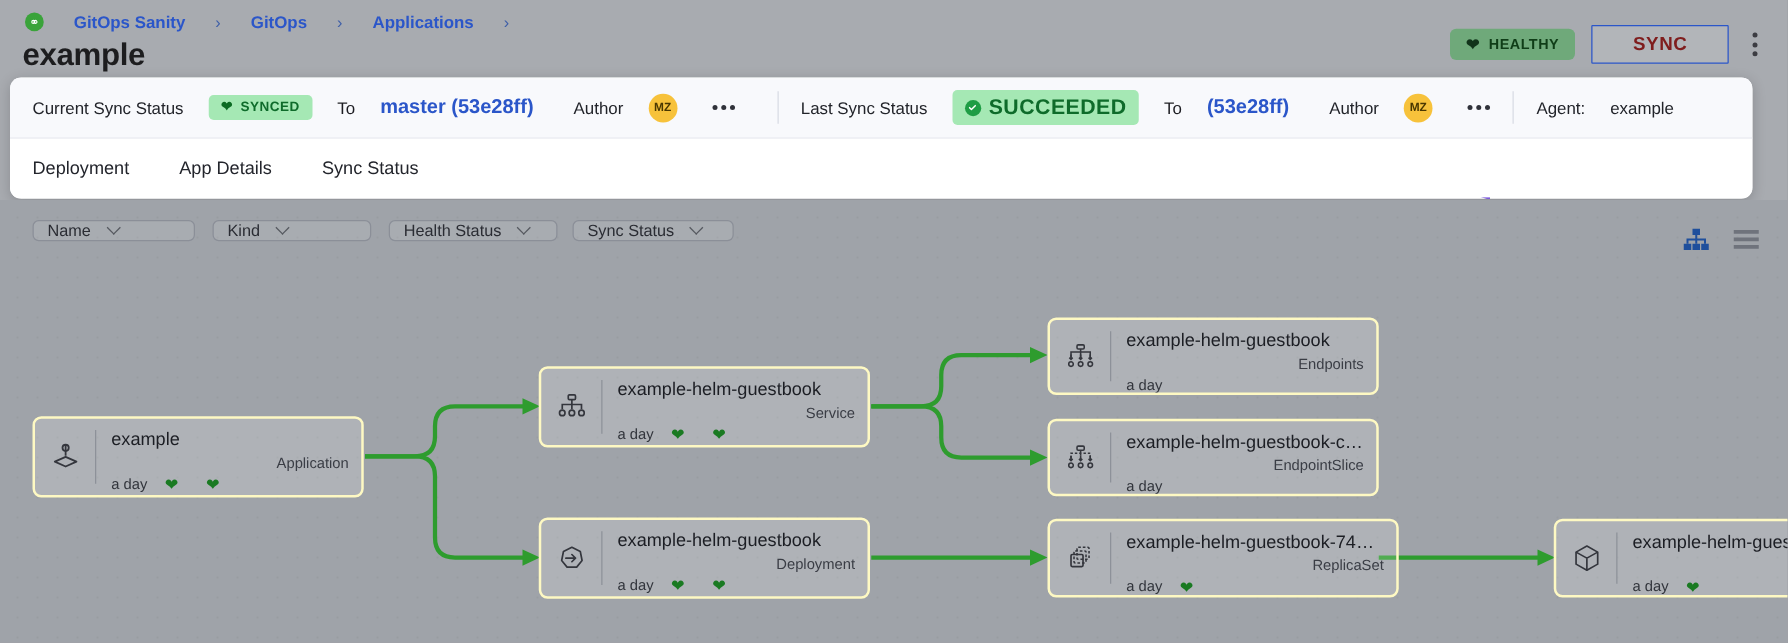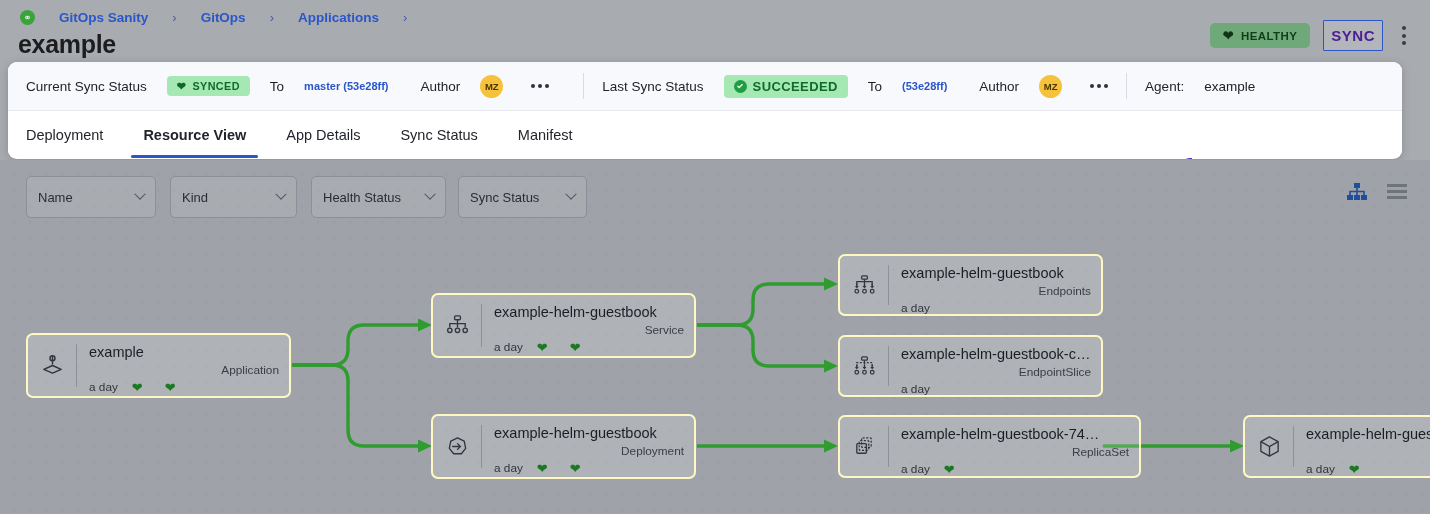--- a/index.html
+++ b/index.html
@@ -54,23 +54,23 @@
     display: flex; align-items: center; gap: 13px;
   }
   .badge-healthy {
     display: inline-flex; align-items: center; gap: 7px;
     background: #6fa97a; color: #0f3d17;
     border-radius: 5px; padding: 6px 13px;
     font-size: 11.5px; font-weight: 700; letter-spacing: .4px;
   }
   .badge-healthy .heart { color: #11331a; font-size: 13px; line-height: 1; }
   .sync-btn {
-    border: 1.6px solid #2b56c9; color: #4c1d95;
+    border: 1.6px solid #2b56c9; color: #7f1d1d;
     background: rgba(255,255,255,0.12);
-    border-radius: 1px; padding: 6px 7px;
+    border-radius: 1px; padding: 6px 32px;
     font-size: 15px; font-weight: 600; letter-spacing: .5px;
     cursor: pointer;
   }
   .kebab { display:flex; flex-direction: column; gap: 3.5px; padding: 4px 6px; cursor:pointer;}
   .kebab i { width: 4px; height: 4px; border-radius: 50%; background: #3c3c42; display:block;}
 
   
   .panel {
     position: absolute; left: 8px; top: 62px; width: 1394px; height: 97px;
     background: #ffffff; border-radius: 9px;
@@ -90,27 +90,27 @@
     display: inline-flex; align-items: center; gap: 6px;
     background: #a5e8b4; color: #0e6b2a;
     border-radius: 4px; padding: 4px 10px;
     font-size: 10.8px; font-weight: 700; letter-spacing: .4px;
   }
   .badge-synced .heart { color: #0b6b22; font-size: 11px; line-height:1; }
   .badge-succeeded {
     display: inline-flex; align-items: center; gap: 6px;
     background: #a5e8b4; color: #0e6b2a;
     border-radius: 4px; padding: 4px 10px;
-    font-size: 13px; font-weight: 700; letter-spacing: .4px;
+    font-size: 17px; font-weight: 700; letter-spacing: .4px;
   }
   .check-circle {
     width: 13px; height: 13px; border-radius: 50%;
     background: #1f9d45; display:inline-flex; align-items:center; justify-content:center;
   }
-  .rev-link { color: #2b56c9; font-weight: 700; font-size: 11px; }
+  .rev-link { color: #2b56c9; font-weight: 700; font-size: 16px; }
   .to-word { color: #1d1d22; font-size: 13.5px; }
   .avatar {
     width: 23px; height: 23px; border-radius: 50%;
     background: #f7c23b; color: #4a3700;
     font-size: 9.5px; font-weight: 700;
     display: inline-flex; align-items: center; justify-content: center;
   }
   .dots-h { display: inline-flex; gap: 3px; align-items: center; cursor: pointer; }
   .dots-h i { width: 4px; height: 4px; border-radius: 50%; background: #30323a; display:block; }
   .vdivider { width: 1px; height: 26px; background: #d8dbe3; }
@@ -136,23 +136,23 @@
   .annot-label {
     position: absolute; color: #5b2fd4; font-weight: 700; font-size: 15px;
   }
   .annot-arrow { position: absolute; }
 
   
   .filter-bar {
     position: absolute; left: 0; top: 176px; width: 1430px; height: 36px;
   }
   .filter {
-    position: absolute; height: 42px; border: 1px solid #8b8f98;
+    position: absolute; height: 17px; border: 1px solid #8b8f98;
     border-radius: 5px; background: rgba(255,255,255,0.10);
-    display: flex; align-items: center; justify-content: space-between;
+    display: flex; align-items: center; justify-content: flex-start;
     padding: 0 11px; font-size: 13px; color: #2a2c33; cursor: pointer;
   }
   .chevron {
     display:inline-block; width: 8px; height: 8px; margin-left: 14px;
     border-right: 1.5px solid #55585f; border-bottom: 1.5px solid #55585f;
     transform: rotate(45deg) translate(-2px,-2px);
   }
   .view-icons { position: absolute; right: 22px; top: 182px; display: flex; gap: 18px; align-items:center;}
   .view-icon { cursor: pointer; display:block; }
 
@@ -269,31 +269,25 @@
         <path d="M88 11 H34" stroke="#5b2fd4" stroke-width="6"></path>
         <path d="M34 2 L34 20 L6 11 Z" fill="#5b2fd4"></path>
       </svg>
       <span class="annot-label" style="left:1240px; top:79px;">Git details</span>
     </div>
 
     <div class="tabs-row">
       <div class="tab">
           <span>Deployment</span>
         </div>
-      <div class="tab active">
-          <span>Resource View</span>
-        </div>
       <div class="tab">
           <span>App Details</span>
         </div>
       <div class="tab">
           <span>Sync Status</span>
-        </div>
-      <div class="tab">
-          <span>Manifest</span>
         </div>
 
     </div>
   </div>
 
   <div class="canvas">
     <div class="canvas-dim"></div>
   </div>
 
   <div class="filter-bar">
@@ -456,21 +450,21 @@
     <div class="node-sep"></div>
     <div class="node-body">
       <div class="node-title">example-helm-guestbook-ct…</div>
       <div class="node-kind">EndpointSlice</div>
       <div class="node-meta">
         <span class="node-age">a day</span>
       </div>
     </div>
   </div>
 
-  <div class="node" style="left:838px; top:415px; width:303px; height:63px;">
+  <div class="node" style="left:838px; top:415px; width:281px; height:63px;">
     <div class="node-icon">
       <svg width="25" height="25" viewBox="0 0 26 26">
         <rect x="10" y="4" width="10" height="10" rx="1" fill="none" stroke="#34363d" stroke-width="1.3" stroke-dasharray="2.2 1.6"></rect>
         <rect x="7.5" y="7" width="10" height="10" rx="1" fill="none" stroke="#34363d" stroke-width="1.3" stroke-dasharray="2.2 1.6"></rect>
         <rect x="5" y="10" width="10" height="10" rx="1" fill="none" stroke="#34363d" stroke-width="1.4"></rect>
       </svg>
     </div>
     <div class="node-sep"></div>
     <div class="node-body">
       <div class="node-title">example-helm-guestbook-74…</div>

